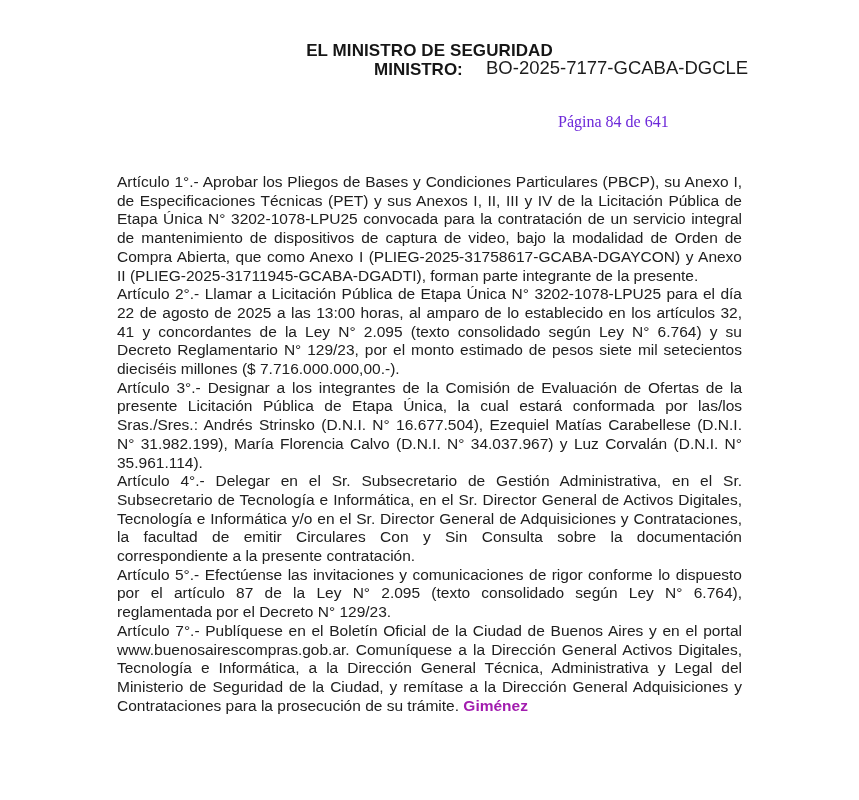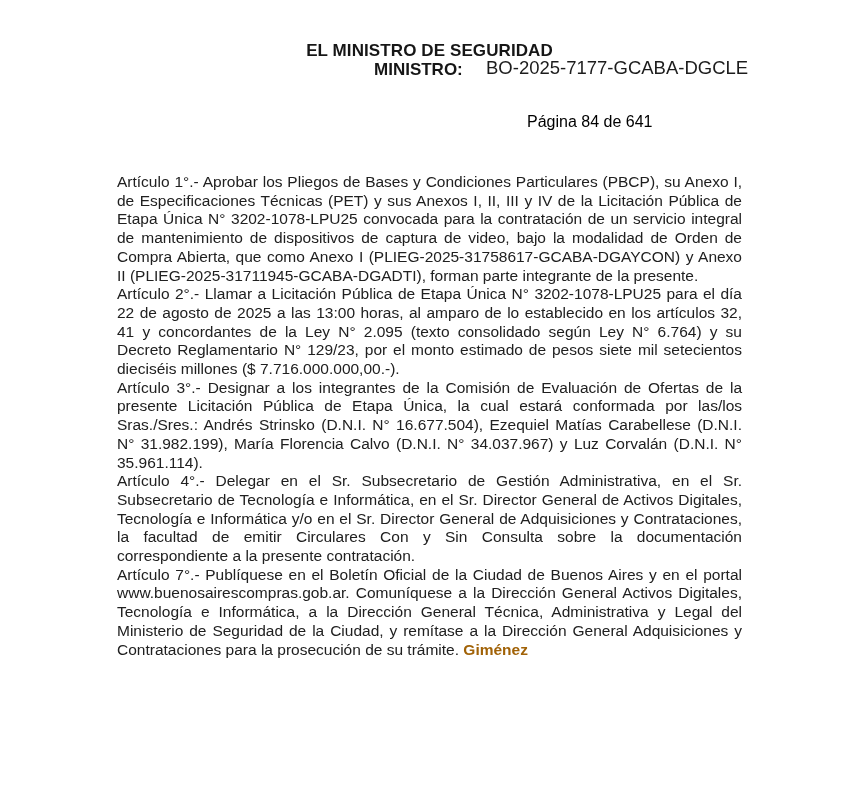--- a/index.html
+++ b/index.html
@@ -44,61 +44,62 @@
     left: 486px;
     top: 49px;
     font-family: Liberation Sans, sans-serif;
     font-weight: normal;
     font-size: 18.5px;
     line-height: 21px;
     color: #1c1c1c;
   }
   .page-indicator {
     position: absolute;
-    left: 527px;
+    left: 558px;
     top: 104px;
-    font-family: Liberation Sans, sans-serif;
+    font-family: Liberation Serif, serif;
     font-size: 16px;
     line-height: 19px;
-    color: #000000;
+    color: #6d28d9;
   }
   .body-text {
     position: absolute;
     left: 117px;
     top: 165px;
     width: 625px;
     font-family: Liberation Sans, sans-serif;
     font-size: 15.5px;
     line-height: 18.7px;
     color: #202020;
     text-align: justify;
   }
   .body-text p {
     margin: 0;
     padding: 0;
   }
   .body-text b {
     font-weight: bold;
-    color: #a16207;
+    color: #a21caf;
   }
 </style>
 </head>
 <body>
 
 <div class="page">
 
   <div class="doc-title">EL MINISTRO DE SEGURIDAD</div>
 
   <div class="resolve-heading">MINISTRO:</div>
 
   <div class="doc-code">BO-2025-7177-GCABA-DGCLE</div>
 
   <div class="page-indicator">Página 84 de 641</div>
 
   <div class="body-text">
     <p>Artículo 1°.- Aprobar los Pliegos de Bases y Condiciones Particulares (PBCP), su Anexo I, de Especificaciones Técnicas (PET) y sus Anexos I, II, III y IV de la Licitación Pública de Etapa Única N° 3202-1078-LPU25 convocada para la contratación de un servicio integral de mantenimiento de dispositivos de captura de video, bajo la modalidad de Orden de Compra Abierta, que como Anexo I (PLIEG-2025-31758617-GCABA-DGAYCON) y Anexo II (PLIEG-2025-31711945-GCABA-DGADTI), forman parte integrante de la presente.</p>
     <p>Artículo 2°.- Llamar a Licitación Pública de Etapa Única N° 3202-1078-LPU25 para el día 22 de agosto de 2025 a las 13:00 horas, al amparo de lo establecido en los artículos 32, 41 y concordantes de la Ley N° 2.095 (texto consolidado según Ley N° 6.764) y su Decreto Reglamentario N° 129/23, por el monto estimado de pesos siete mil setecientos dieciséis millones ($ 7.716.000.000,00.-).</p>
     <p>Artículo 3°.- Designar a los integrantes de la Comisión de Evaluación de Ofertas de la presente Licitación Pública de Etapa Única, la cual estará conformada por las/los Sras./Sres.: Andrés Strinsko (D.N.I. N° 16.677.504), Ezequiel Matías Carabellese (D.N.I. N° 31.982.199), María Florencia Calvo (D.N.I. N° 34.037.967) y Luz Corvalán (D.N.I. N° 35.961.114).</p>
     <p>Artículo 4°.- Delegar en el Sr. Subsecretario de Gestión Administrativa, en el Sr. Subsecretario de Tecnología e Informática, en el Sr. Director General de Activos Digitales, Tecnología e Informática y/o en el Sr. Director General de Adquisiciones y Contrataciones, la facultad de emitir Circulares Con y Sin Consulta sobre la documentación correspondiente a la presente contratación.</p>
+    <p>Artículo 5°.- Efectúense las invitaciones y comunicaciones de rigor conforme lo dispuesto por el artículo 87 de la Ley N° 2.095 (texto consolidado según Ley N° 6.764), reglamentada por el Decreto N° 129/23.</p>
     <p><span>Artículo 7°.- Publíquese en el Boletín Oficial de la Ciudad de Buenos Aires y en el portal www.buenosairescompras.gob.ar. Comuníquese a la Dirección General Activos Digitales, Tecnología e Informática, a la Dirección General Técnica, Administrativa y Legal del Ministerio de Seguridad de la Ciudad, y remítase a la Dirección General Adquisiciones y Contrataciones para la prosecución de su trámite.</span> <b>Giménez</b></p>
   </div>
 
 </div>
 
 </body></html>

